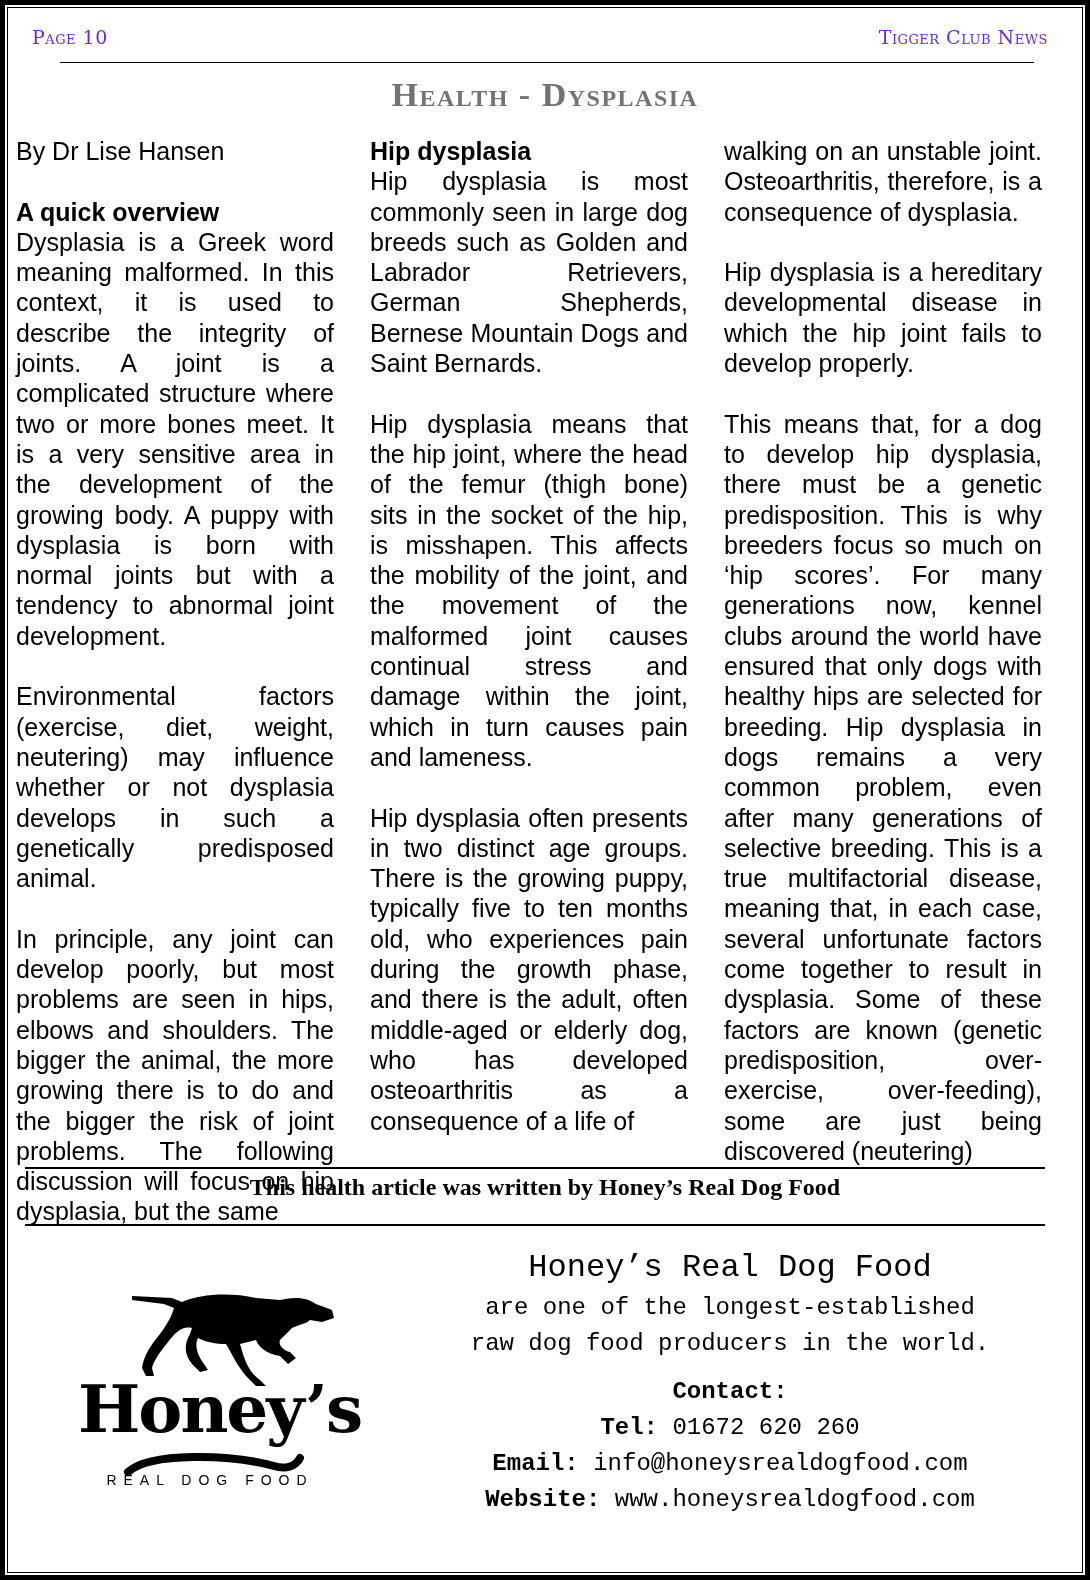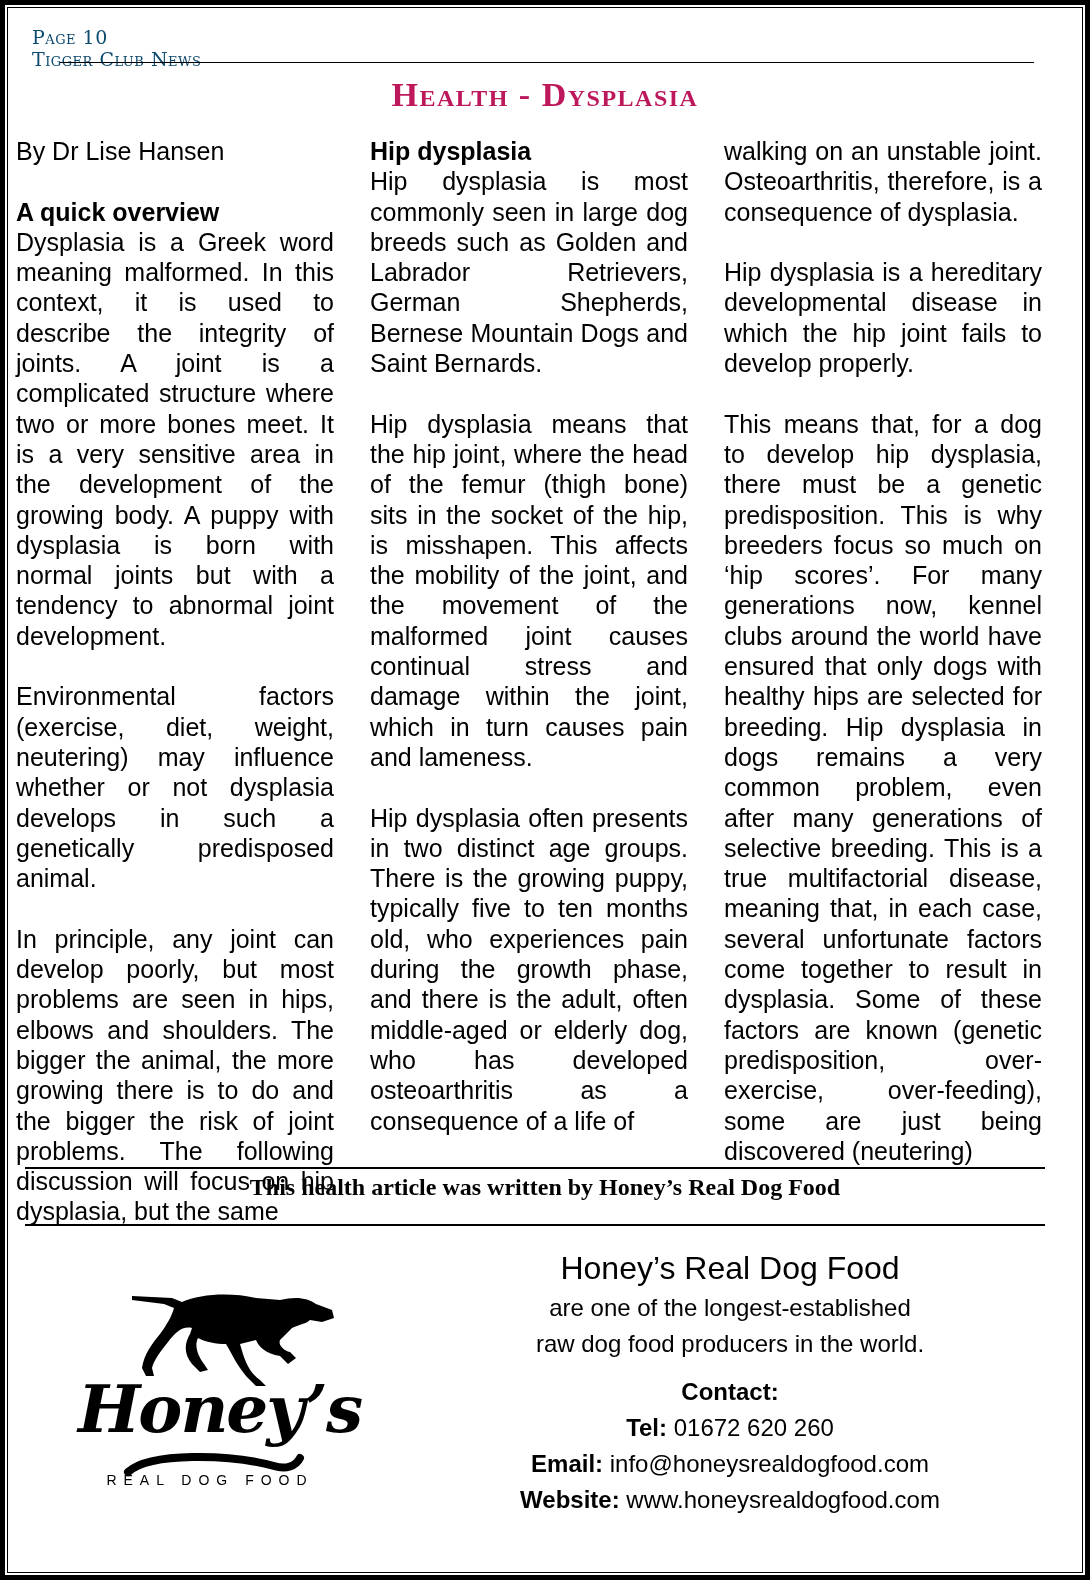--- a/index.html
+++ b/index.html
@@ -9,31 +9,31 @@
     box-sizing: border-box; border: 5px solid #000;
   }
   .frame-inner {
     position: absolute; left: 7px; top: 7px; right: 7px; bottom: 7px;
     border: 1px solid #000;
   }
   .running-head {
     position: absolute; top: 26px; left: 32px; right: 42px;
     font-family: "DejaVu Serif", "Liberation Serif", serif;
     font-size: 19px; font-variant: small-caps; letter-spacing: 0.5px;
-    display: flex; justify-content: space-between; color: #0c4a6e; flex-direction: column;
+    display: flex; justify-content: space-between; color: #6d28d9;
   }
   .head-rule {
     position: absolute; top: 62px; left: 60px; right: 56px; height: 0;
     border-top: 1.5px solid #000;
   }
   .title {
     position: absolute; top: 76px; left: 0; width: 1090px; text-align: center;
     font-family: "Liberation Serif", "DejaVu Serif", serif;
     font-size: 34px; font-variant: small-caps; font-weight: bold; letter-spacing: 1.5px;
-    color: #be185d;
+    color: #737373;
   }
   .columns {
     position: absolute; top: 136px; left: 16px; width: 1026px; height: 1020px;
     display: flex; gap: 36px;
   }
   .col {
     width: 318px;
     font-family: "Liberation Sans", "DejaVu Sans", sans-serif;
     font-size: 25px; line-height: 30.3px; color: #000;
     text-align: justify;
@@ -48,31 +48,31 @@
   .credit {
     position: absolute; top: 1174px; left: 0; width: 1090px; text-align: center;
     font-family: "Liberation Serif", "DejaVu Serif", serif; font-weight: bold;
     font-size: 24px; color: #000;
   }
   .logo {
     position: absolute; left: 60px; top: 1272px; width: 300px; height: 240px;
   }
   .logo-script {
     position: absolute; left: 18px; top: 98px; width: 270px; text-align: center;
-    font-family: "DejaVu Serif", "Liberation Serif", serif; font-style: italic; font-weight: bold;
+    font-family: "DejaVu Serif", "Liberation Serif", serif; font-weight: bold;
     font-size: 66px; letter-spacing: -2px; color: #000;
   }
   .logo-tag {
     position: absolute; left: 0; top: 200px; width: 300px; text-align: center;
     font-family: "Liberation Sans", "DejaVu Sans", sans-serif; font-size: 14px; letter-spacing: 7px;
     color: #000;
   }
   .ad {
     position: absolute; left: 470px; top: 1246px; width: 520px; text-align: center;
-    font-family: Liberation Sans, sans-serif; color: #000;
+    font-family: Liberation Mono, monospace; color: #000;
   }
   .ad-name { font-size: 32px; line-height: 44px; }
   .ad-desc { font-size: 24px; line-height: 36px; }
   .ad-contact { margin-top: 12px; font-size: 24px; line-height: 36px; }
   .ad-contact b { font-weight: bold; }
 </style>
 </head>
 <body>
 
 <div class="frame-outer"></div>

